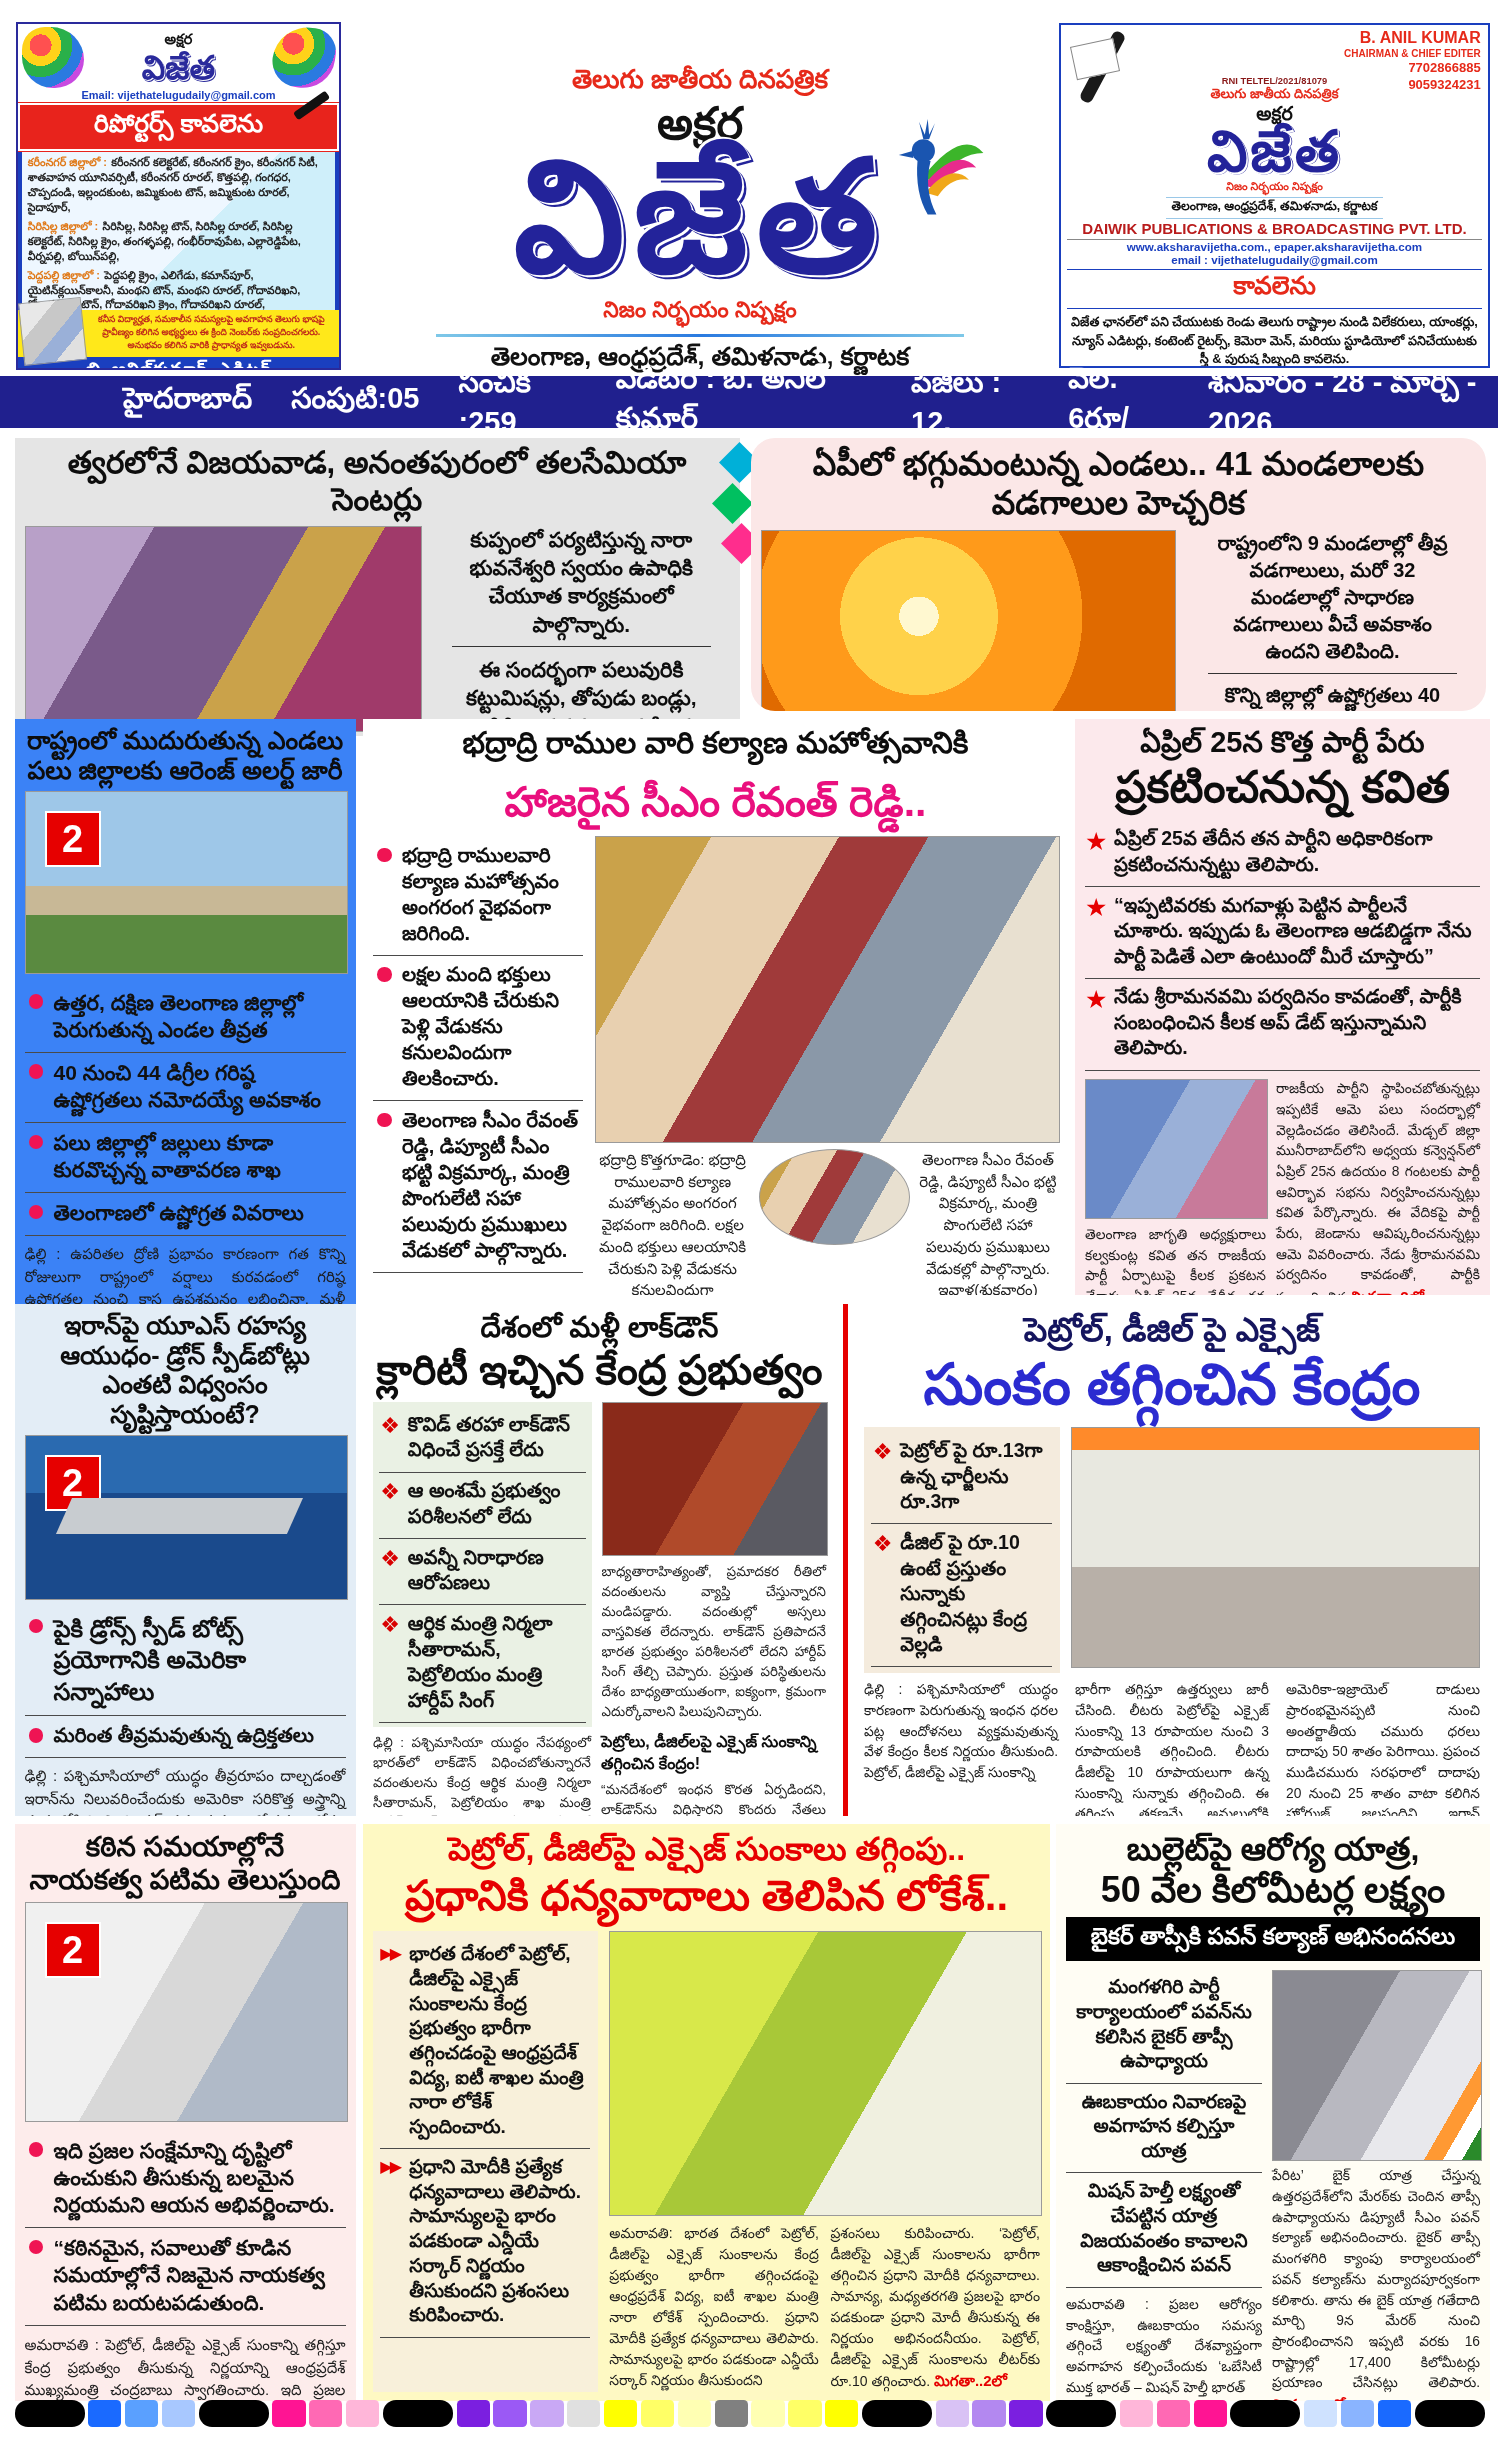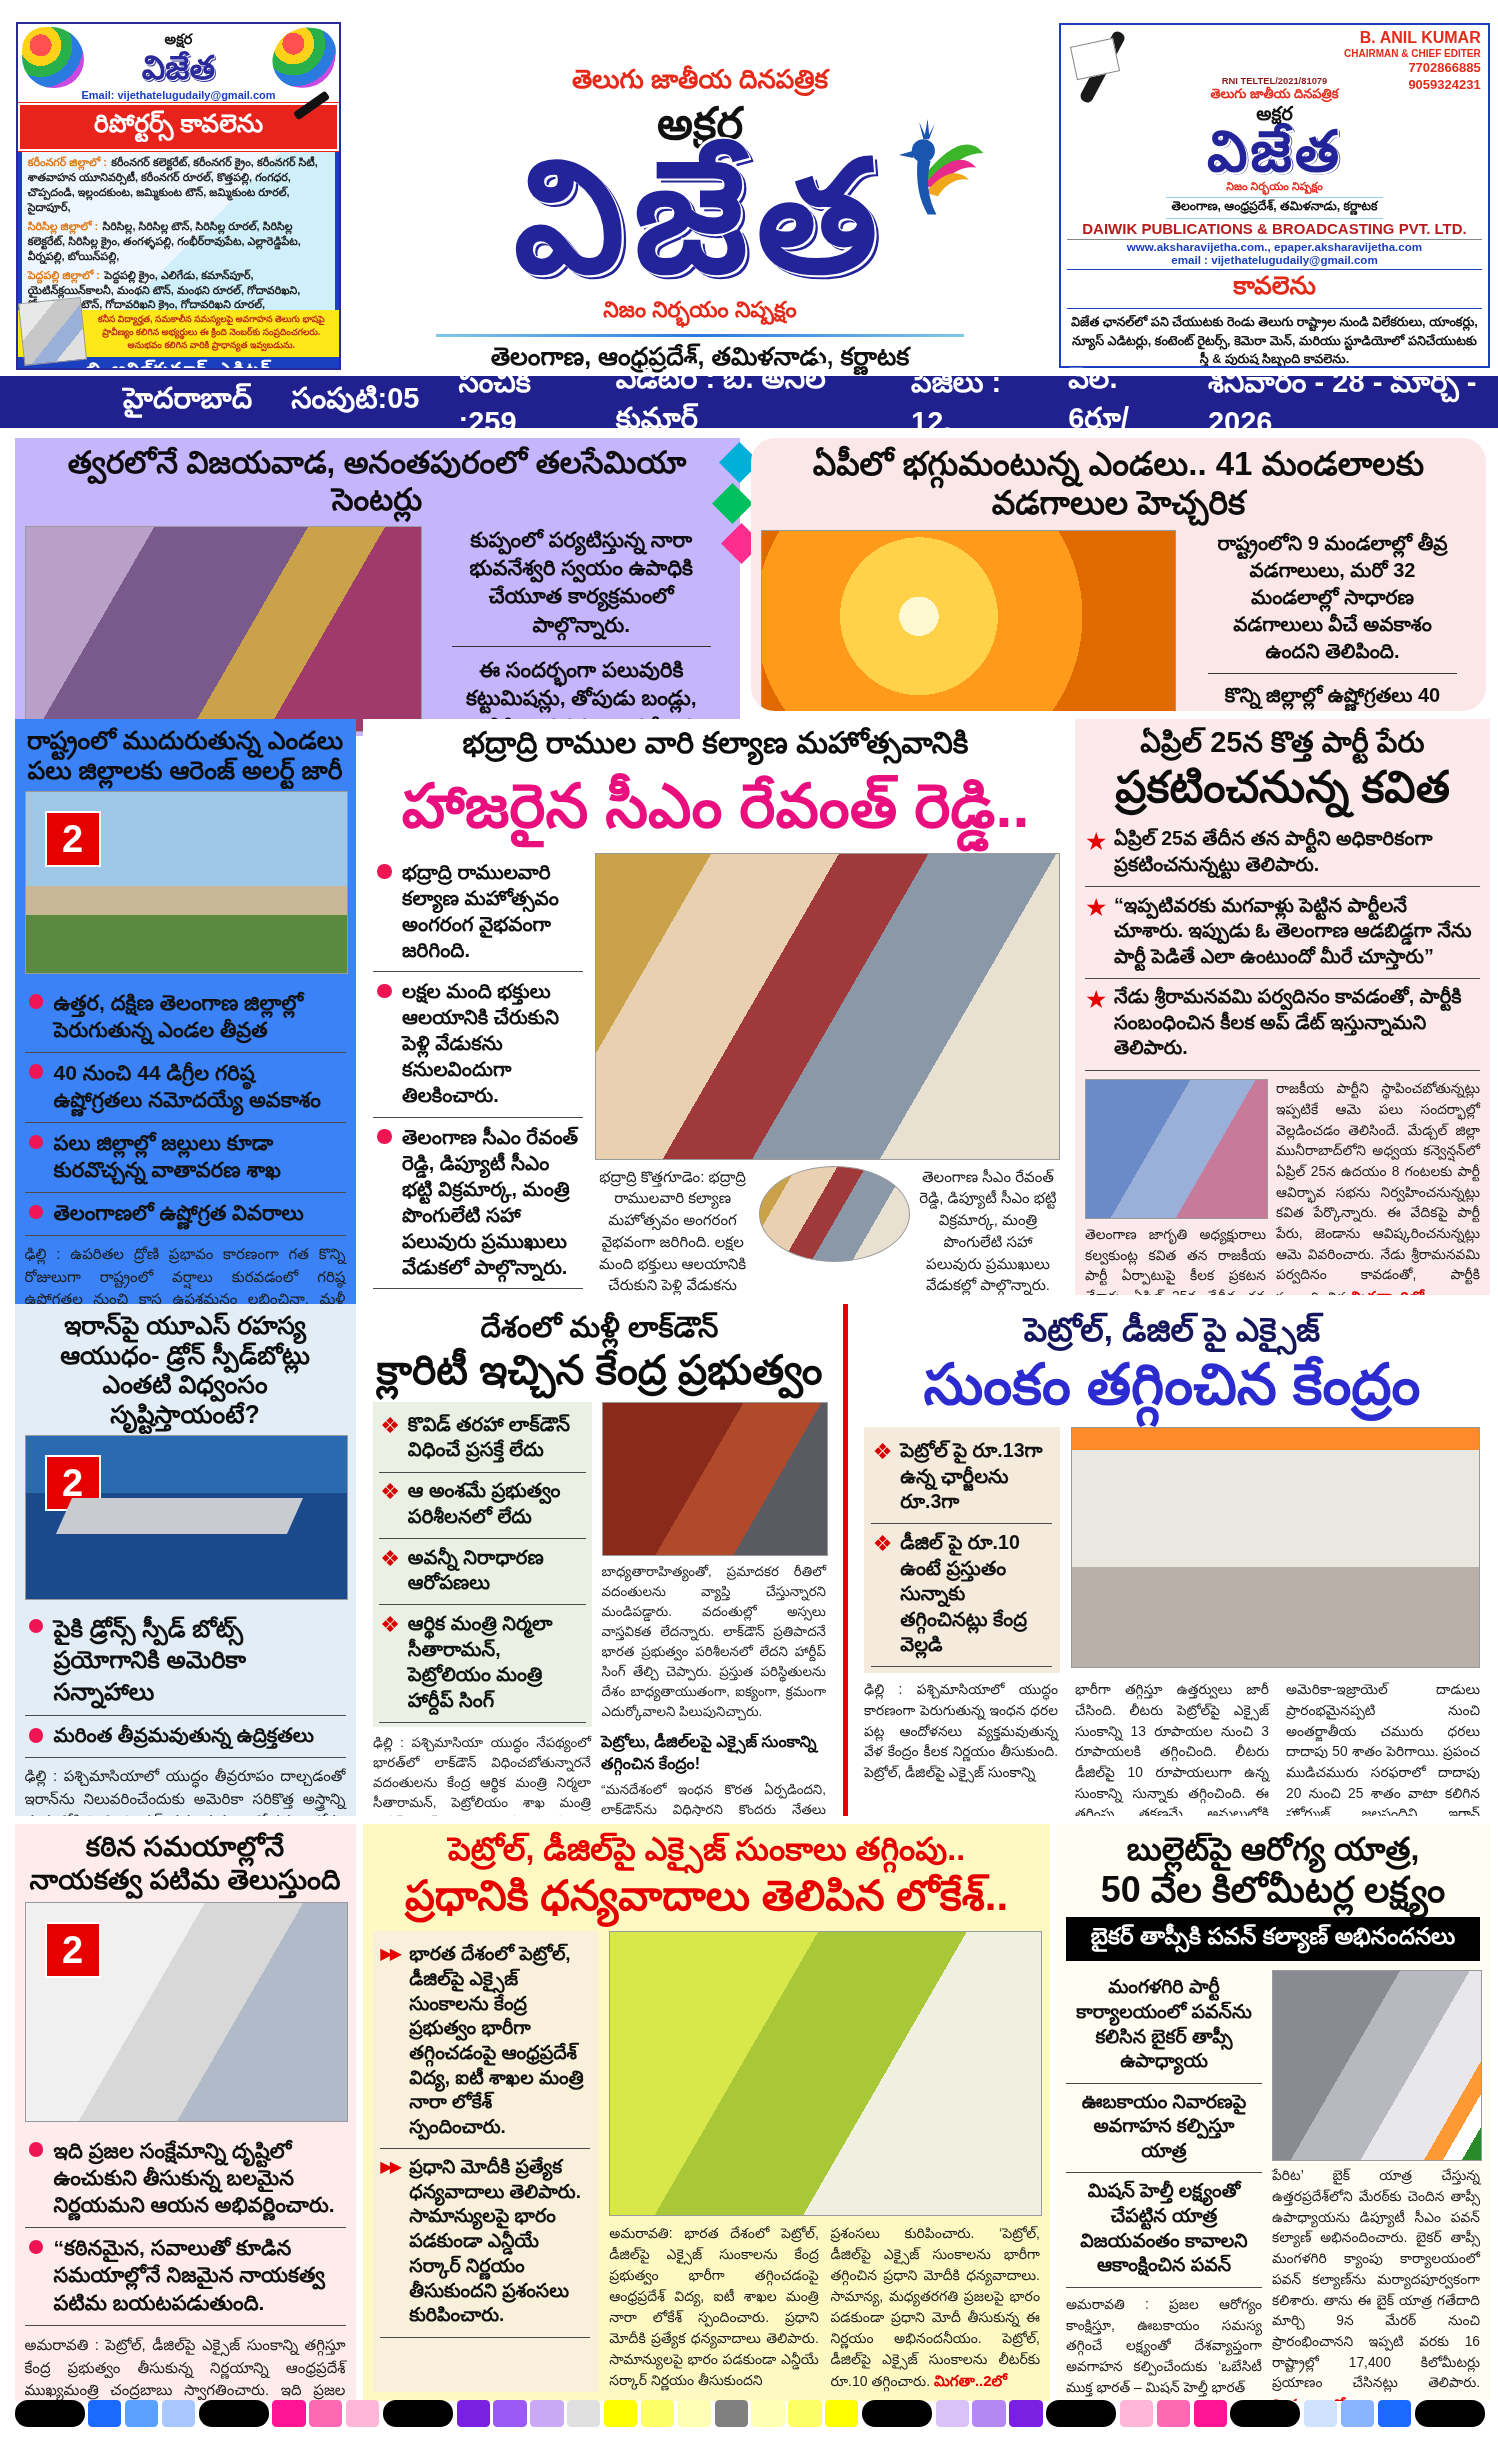--- a/index.html
+++ b/index.html
@@ -185,21 +185,21 @@
   <div class="datebar">
     <span>హైదరాబాద్</span>
     <span>సంపుటి:05</span>
     <span>సంచిక :259</span>
     <span>ఎడిటర్ : బి. అనిల్ కుమార్</span>
     <span>పేజిలు : 12,</span>
     <span>వెల. 6రూ/</span>
     <span>శనివారం - 28 - మార్చి - 2026</span>
   </div>
 
-  <section class="story" style="left:14.5px;top:438px;width:725px;height:298px;background:#c4b5fd;">
+  <section class="story" style="left:14.5px;top:438px;width:725px;height:298px;background:#e5e5e5;">
     <div class="hl" style="font-size:31px;">త్వరలోనే విజయవాడ, అనంతపురంలో తలసేమియా సెంటర్లు</div>
     <div style="display:flex;gap:11.6px;margin-top:7.3px;">
       <div class="photo ph-event" style="width:395px;height:204px;flex:none;"></div>
       <div style="flex:1;">
         <div class="subline" style="font-size:21px;">కుప్పంలో పర్యటిస్తున్న నారా భువనేశ్వరి స్వయం ఉపాధికి చేయూత కార్యక్రమంలో పాల్గొన్నారు.</div>
         <div class="subline" style="font-size:21px;">ఈ సందర్భంగా పలువురికి కట్టుమిషన్లు, తోపుడు బండ్లు, వినికిడి మిషన్లను అందజేశారు.</div>
 
       </div>
     </div>
   </section>
@@ -232,21 +232,21 @@
       <div class="item" style="font-size:21px;">ఉత్తర, దక్షిణ తెలంగాణ జిల్లాల్లో పెరుగుతున్న ఎండల తీవ్రత</div>
       <div class="item" style="font-size:21px;">40 నుంచి 44 డిగ్రీల గరిష్ఠ ఉష్ణోగ్రతలు నమోదయ్యే అవకాశం</div>
       <div class="item" style="font-size:21px;">పలు జిల్లాల్లో జల్లులు కూడా కురవొచ్చన్న వాతావరణ శాఖ</div>
       <div class="item" style="font-size:21px;">తెలంగాణలో ఉష్ణోగ్రత వివరాలు</div>
     </div>
     <div class="body-txt" style="font-size:15px;margin-top:7.3px;">ఢిల్లి : ఉపరితల ద్రోణి ప్రభావం కారణంగా గత కొన్ని రోజులుగా రాష్ట్రంలో వర్షాలు కురవడంలో గరిష్ఠ ఉష్ణోగ్రతల నుంచి కాస్త ఉపశమనం లభించినా, మళ్లీ రెండు రోజుల నుంచి భానుడు భగభగమంటున్నాడు. పలు ప్రాంతాల్లో ఎండతో పాటు ఉక్కపోత కూడా పోస్తోంది. ఎండల తీవ్రతపై హైదరాబాద్ లోని</div>
   </section>
 
   <section class="story" style="left:363px;top:719px;width:705px;height:576px;background:#ffffff;">
     <div class="kicker" style="font-size:30px;">భద్రాద్రి రాముల వారి కల్యాణ మహోత్సవానికి</div>
-    <div class="hl" style="font-size:61px;color:#e90f7e;margin-top:10px;">హాజరైన సీఎం రేవంత్ రెడ్డి..</div>
+    <div class="hl" style="font-size:41px;color:#e90f7e;margin-top:17px;">హాజరైన సీఎం రేవంత్ రెడ్డి..</div>
     <div style="display:flex;gap:11.6px;margin-top:10px;">
       <div class="blist dot" style="width:210px;flex:none;">
         <div class="item" style="font-size:20px;">భద్రాద్రి రాములవారి కల్యాణ మహోత్సవం అంగరంగ వైభవంగా జరిగింది.</div>
         <div class="item" style="font-size:20px;">లక్షల మంది భక్తులు ఆలయానికి చేరుకుని పెళ్లి వేడుకను కనులవిందుగా తిలకించారు.</div>
         <div class="item" style="font-size:20px;">తెలంగాణ సీఎం రేవంత్ రెడ్డి, డిప్యూటీ సీఎం భట్టి విక్రమార్క, మంత్రి పొంగులేటి సహా పలువురు ప్రముఖులు వేడుకలో పాల్గొన్నారు.</div>
       </div>
       <div style="flex:1;">
         <div class="photo ph-crowd" style="width:100%;height:305px;"></div>
         <div style="display:flex;gap:8.7px;margin-top:5.8px;">
           <div class="capt" style="width:156px;">భద్రాద్రి కొత్తగూడెం: భద్రాద్రి రాములవారి కల్యాణ మహోత్సవం అంగరంగ వైభవంగా జరిగింది. లక్షల మంది భక్తులు ఆలయానికి చేరుకుని పెళ్లి వేడుకను కనులవిందుగా తిలకించారు.</div>

